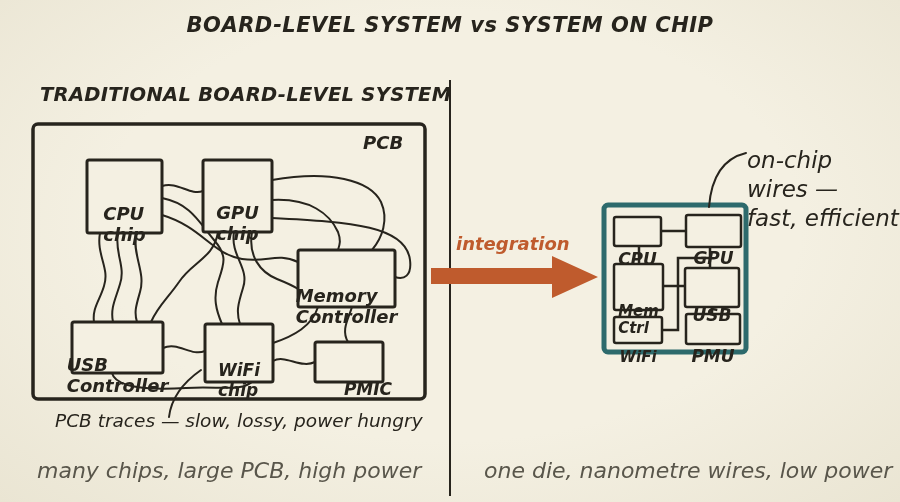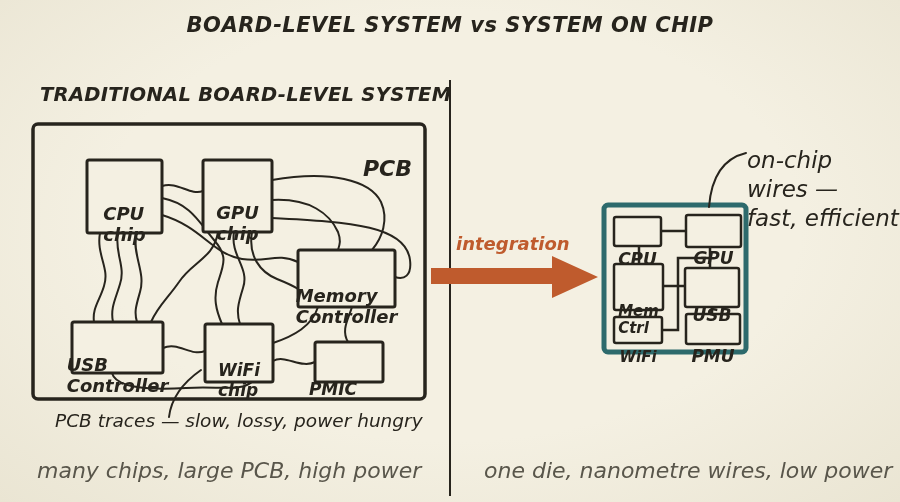--- a/index.html
+++ b/index.html
@@ -15,21 +15,21 @@
   .stage{position:absolute;inset:0;}
   svg.art{position:absolute;left:0;top:0;}
   .txt{position:absolute;font-style:italic;white-space:pre-line;}
   .title{
     left:0;right:0;top:13px;text-align:center;
     font-size:21px;font-weight:bold;letter-spacing:.5px;
   }
   .hdr{font-size:19.5px;font-weight:bold;letter-spacing:.3px;}
   .hdr-left{left:40px;top:83px;}
   .hdr-right{left:588px;top:83px;}
-  .board-label{left:363px;top:132px;font-size:22px;font-weight:bold;margin-top:24px;}
+  .board-label{left:363px;top:132px;font-size:18px;font-weight:bold;}
   .chip-label{
     display:flex;align-items:center;justify-content:center;text-align:left;
     font-weight:bold;line-height:1.15;margin-top:28px;
   }
   .fs18{font-size:18px;} .fs16{font-size:18px;} .fs17{font-size:17px;} .fs15{font-size:15px;}
   .integration{left:456px;top:233px;font-size:18px;font-weight:bold;color:var(--accent);}
   .ann{font-size:23px;line-height:1.25;}
   .ann-left{left:55px;top:409px;font-size:18.5px;}
   .ann-right{left:747px;top:146px;}
   .caption{font-size:22px;color:var(--gray);}
@@ -120,21 +120,21 @@
   <div class="txt chip-label fs18" style="left:87px;top:160px;width:75px;height:73px;">CPU
 chip</div>
   <div class="txt chip-label fs18" style="left:203px;top:160px;width:69px;height:72px;">GPU
 chip</div>
   <div class="txt chip-label fs16" style="left:298px;top:250px;width:97px;height:57px;">Memory
 Controller</div>
   <div class="txt chip-label fs16" style="left:72px;top:322px;width:91px;height:51px;">USB
 Controller</div>
   <div class="txt chip-label fs17" style="left:205px;top:324px;width:68px;height:58px;">WiFi
 chip</div>
-  <div class="txt chip-label fs17" style="left:299px;top:342px;width:68px;height:40px;">PMIC</div>
+  <div class="txt chip-label fs17" style="left:334px;top:342px;width:68px;height:40px;">PMIC</div>
 
   <div class="txt integration">integration</div>
 
   <div class="txt chip-label fs17" style="left:614px;top:217px;width:47px;height:29px;">CPU</div>
   <div class="txt chip-label fs17" style="left:686px;top:215px;width:55px;height:32px;">GPU</div>
   <div class="txt chip-label fs15" style="left:614px;top:264px;width:49px;height:56px;">Mem
 Ctrl</div>
   <div class="txt chip-label fs17" style="left:685px;top:268px;width:54px;height:39px;">USB</div>
   <div class="txt chip-label fs15" style="left:614px;top:317px;width:48px;height:26px;">WiFi</div>
   <div class="txt chip-label fs17" style="left:686px;top:314px;width:54px;height:30px;">PMU</div>

